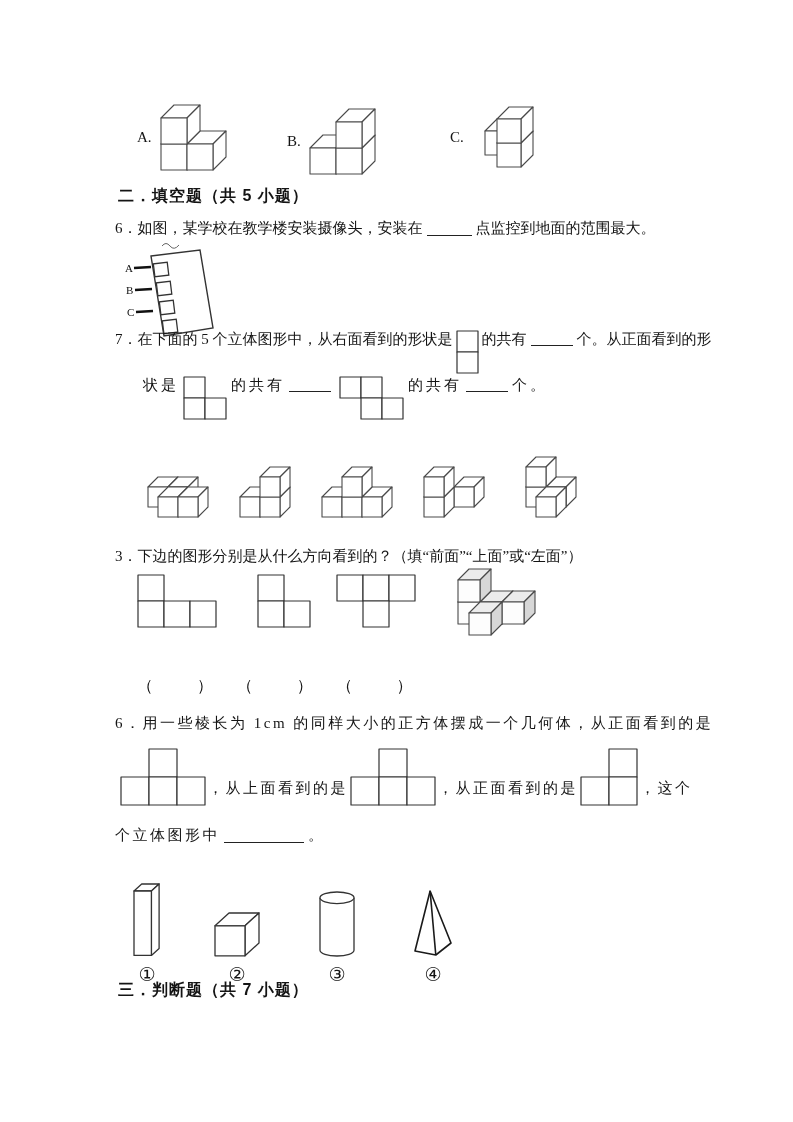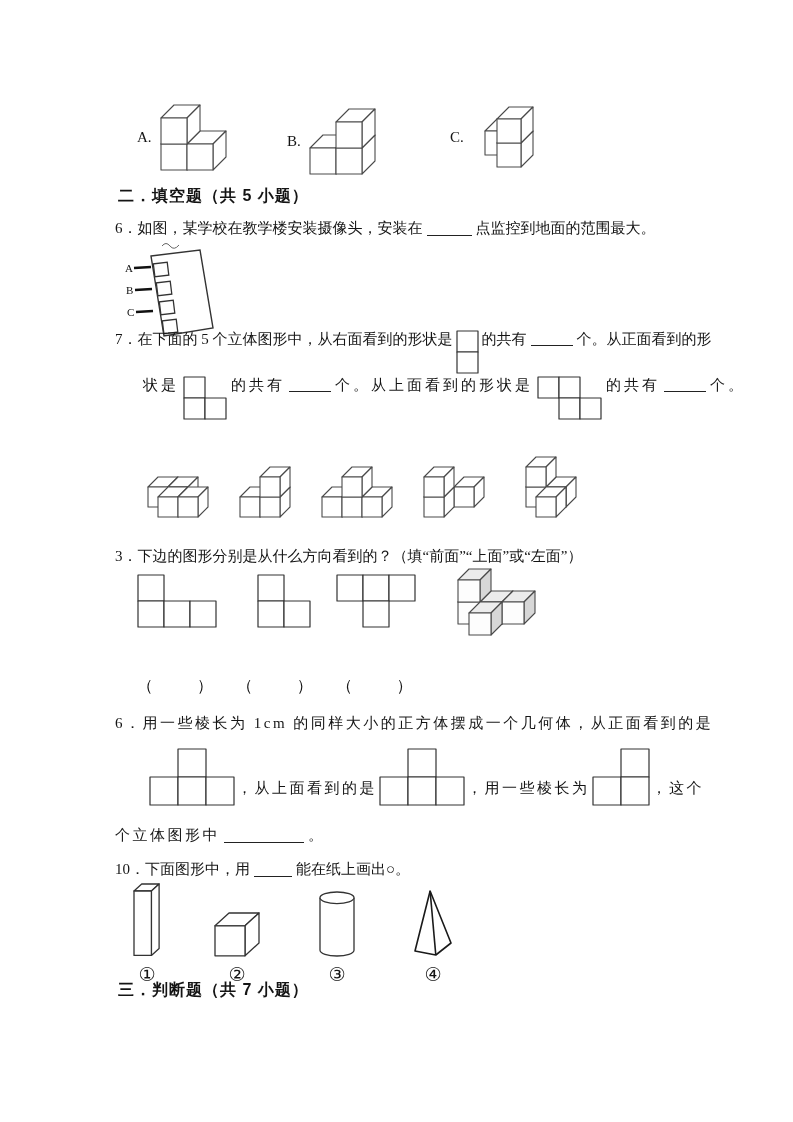--- a/index.html
+++ b/index.html
@@ -115,21 +115,20 @@
     <span>状是</span>
     <span class="fig" style="margin:0 4px;">
         <svg width="44" height="44">
           <polygon points="1.0,1.0 22.0,1.0 22.0,22.0 1.0,22.0" fill="#fff" stroke="#333" stroke-width="1.2" stroke-linejoin="round"></polygon>
           <polygon points="1.0,22.0 22.0,22.0 22.0,43.0 1.0,43.0" fill="#fff" stroke="#333" stroke-width="1.2" stroke-linejoin="round"></polygon>
           <polygon points="22.0,22.0 43.0,22.0 43.0,43.0 22.0,43.0" fill="#fff" stroke="#333" stroke-width="1.2" stroke-linejoin="round"></polygon>
         </svg>
       </span>
     <span>的共有</span>
     <span class="blank" style="width:42px;"></span>
-    <span>个。从上面看到的形状是</span>
     <span class="fig" style="margin:0 4px;">
         <svg width="65" height="44">
           <polygon points="1.0,1.0 22.0,1.0 22.0,22.0 1.0,22.0" fill="#fff" stroke="#333" stroke-width="1.2" stroke-linejoin="round"></polygon>
           <polygon points="22.0,1.0 43.0,1.0 43.0,22.0 22.0,22.0" fill="#fff" stroke="#333" stroke-width="1.2" stroke-linejoin="round"></polygon>
           <polygon points="22.0,22.0 43.0,22.0 43.0,43.0 22.0,43.0" fill="#fff" stroke="#333" stroke-width="1.2" stroke-linejoin="round"></polygon>
           <polygon points="43.0,22.0 64.0,22.0 64.0,43.0 43.0,43.0" fill="#fff" stroke="#333" stroke-width="1.2" stroke-linejoin="round"></polygon>
         </svg>
       </span>
     <span>的共有</span>
     <span class="blank" style="width:42px;"></span>
@@ -258,55 +257,52 @@
         </svg>
       </span>
   </div>
   <div class="abs" style="left:137px;top:676px;">
     <span class="paren-pair"><span>（</span><span class="paren-gap"></span><span>）</span></span>
     <span class="paren-pair"><span>（</span><span class="paren-gap"></span><span>）</span></span>
     <span class="paren-pair"><span>（</span><span class="paren-gap"></span><span>）</span></span>
   </div>
 
   <div class="abs q9t" style="left:115px;top:714px;">6．用一些棱长为 1cm 的同样大小的正方体摆成一个几何体，从正面看到的是</div>
-  <div class="abs flexend" style="left:149px;top:748px;">
+  <div class="abs flexend" style="left:120px;top:748px;">
     <span class="fig">
         <svg width="86" height="58">
           <polygon points="29.0,1.0 57.0,1.0 57.0,29.0 29.0,29.0" fill="#fff" stroke="#333" stroke-width="1.2" stroke-linejoin="round"></polygon>
           <polygon points="1.0,29.0 29.0,29.0 29.0,57.0 1.0,57.0" fill="#fff" stroke="#333" stroke-width="1.2" stroke-linejoin="round"></polygon>
           <polygon points="29.0,29.0 57.0,29.0 57.0,57.0 29.0,57.0" fill="#fff" stroke="#333" stroke-width="1.2" stroke-linejoin="round"></polygon>
           <polygon points="57.0,29.0 85.0,29.0 85.0,57.0 57.0,57.0" fill="#fff" stroke="#333" stroke-width="1.2" stroke-linejoin="round"></polygon>
         </svg>
       </span>
     <span class="q9t" style="padding:0 2px 8px 2px;">，从上面看到的是</span>
     <span class="fig">
         <svg width="86" height="58">
           <polygon points="29.0,1.0 57.0,1.0 57.0,29.0 29.0,29.0" fill="#fff" stroke="#333" stroke-width="1.2" stroke-linejoin="round"></polygon>
           <polygon points="1.0,29.0 29.0,29.0 29.0,57.0 1.0,57.0" fill="#fff" stroke="#333" stroke-width="1.2" stroke-linejoin="round"></polygon>
           <polygon points="29.0,29.0 57.0,29.0 57.0,57.0 29.0,57.0" fill="#fff" stroke="#333" stroke-width="1.2" stroke-linejoin="round"></polygon>
           <polygon points="57.0,29.0 85.0,29.0 85.0,57.0 57.0,57.0" fill="#fff" stroke="#333" stroke-width="1.2" stroke-linejoin="round"></polygon>
         </svg>
       </span>
-    <span class="q9t" style="padding:0 2px 8px 2px;">，用一些棱长为</span>
+    <span class="q9t" style="padding:0 2px 8px 2px;">，从正面看到的是</span>
     <span class="fig">
         <svg width="58" height="58">
           <polygon points="29.0,1.0 57.0,1.0 57.0,29.0 29.0,29.0" fill="#fff" stroke="#333" stroke-width="1.2" stroke-linejoin="round"></polygon>
           <polygon points="1.0,29.0 29.0,29.0 29.0,57.0 1.0,57.0" fill="#fff" stroke="#333" stroke-width="1.2" stroke-linejoin="round"></polygon>
           <polygon points="29.0,29.0 57.0,29.0 57.0,57.0 29.0,57.0" fill="#fff" stroke="#333" stroke-width="1.2" stroke-linejoin="round"></polygon>
         </svg>
       </span>
     <span class="q9t" style="padding:0 2px 8px 2px;">，这个</span>
   </div>
   <div class="abs q9t" style="left:115px;top:826px;">
     <span>个立体图形中</span><span class="blank" style="width:80px;"></span><span>。</span>
   </div>
 
-  <div class="abs" style="left:115px;top:860px;">
-    <span>10．下面图形中，用</span><span class="blank" style="width:38px;"></span><span>能在纸上画出○。</span>
-  </div>
   <div class="abs" style="left:112px;top:884px;display:flex;">
     <div class="q10col" style="width:70px;margin-right:20px;">
       <span class="fig">
           <svg width="28" height="74">
             <polygon points="1.0,8.0 8.7,1.0 26.1,1.0 18.4,8.0" fill="#fff" stroke="#333" stroke-width="1.3" stroke-linejoin="round"></polygon>
             <polygon points="18.4,8.0 26.1,1.0 26.1,65.4 18.4,72.4" fill="#fff" stroke="#333" stroke-width="1.3" stroke-linejoin="round"></polygon>
             <polygon points="1.0,8.0 18.4,8.0 18.4,72.4 1.0,72.4" fill="#fff" stroke="#333" stroke-width="1.3" stroke-linejoin="round"></polygon>
           </svg>
         </span>
       <span class="q10lab">①</span>

